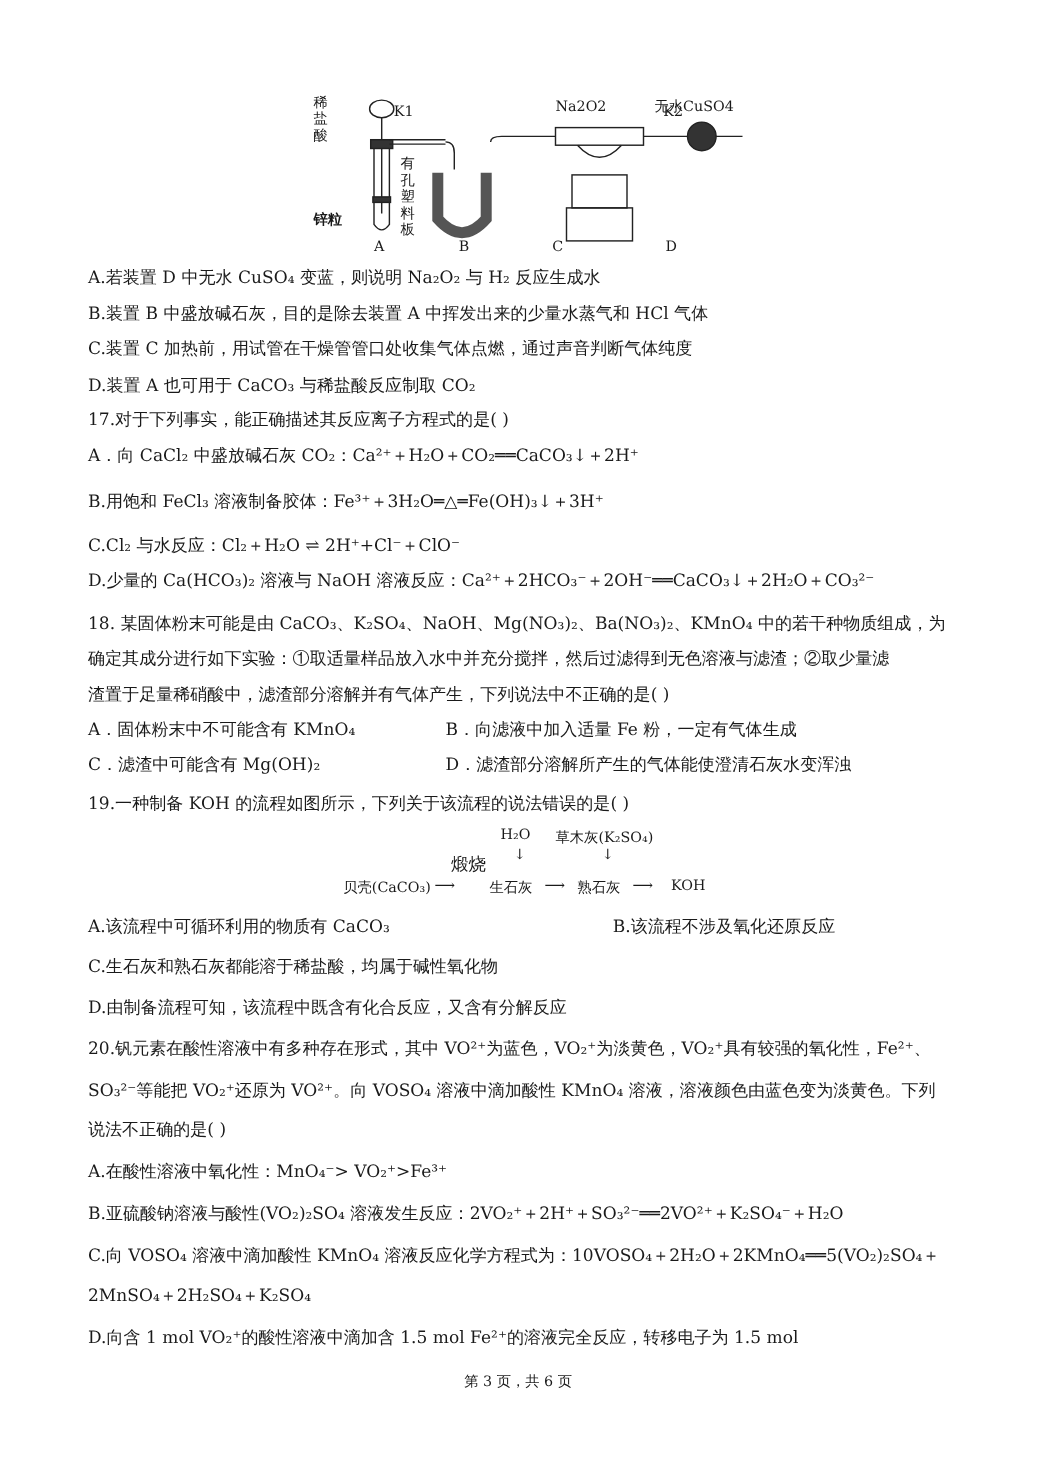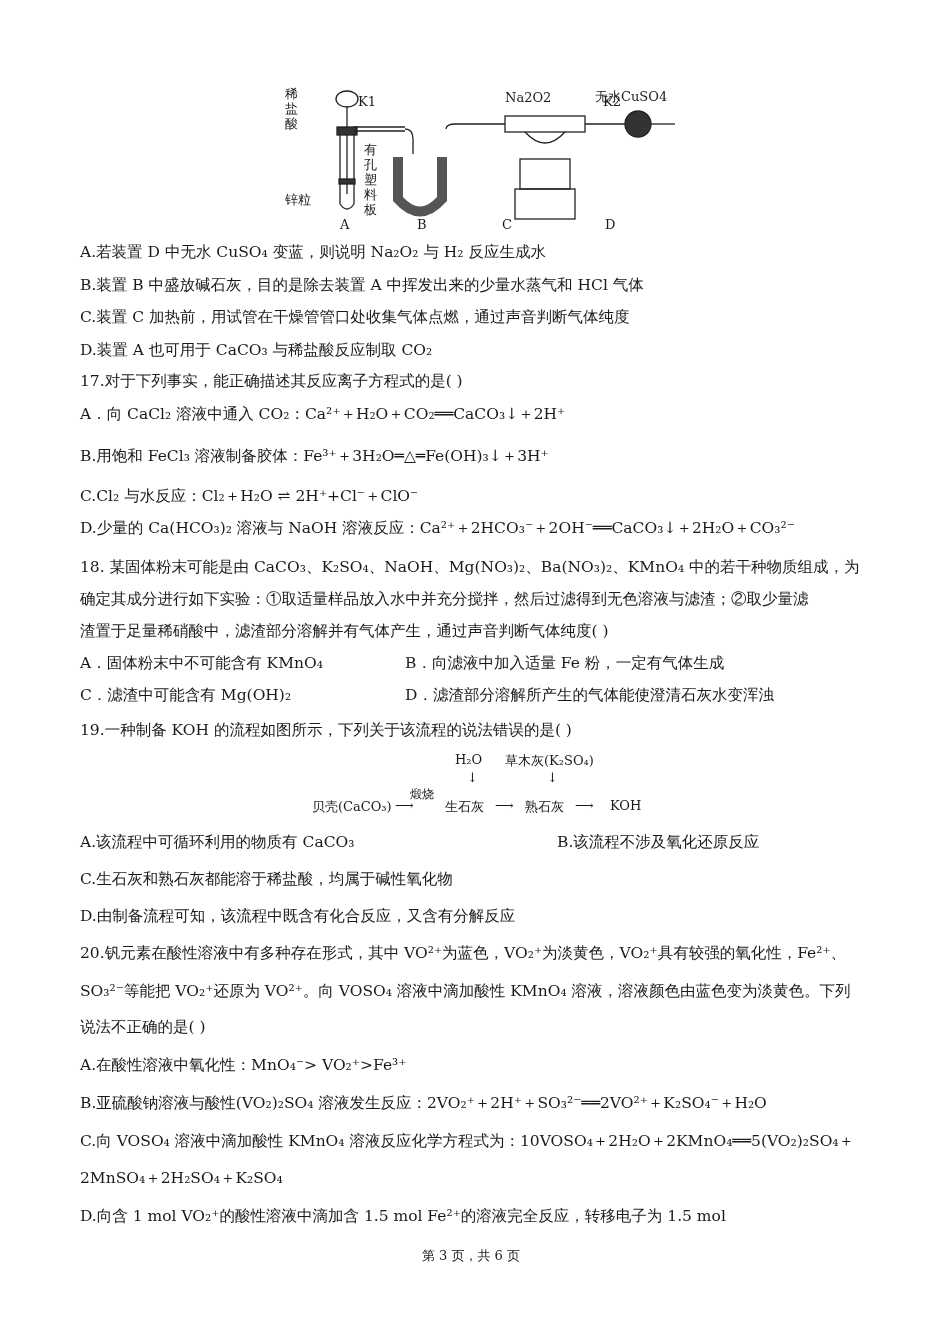--- a/index.html
+++ b/index.html
@@ -35,58 +35,58 @@
       <rect x="240" y="75" width="50" height="30"></rect>
       <rect x="235" y="105" width="60" height="30"></rect>
       <line x1="305" y1="40" x2="345" y2="40"></line>
 
       <circle cx="358" cy="40" r="13" fill="#333"></circle>
       <path d="M371 40 L395 40"></path>
     </g>
   </svg>
   <span class="lbl" style="left:5px;top:2px;width:14px;line-height:15px;">稀盐酸</span>
   <span class="lbl" style="left:78px;top:10px;">K1</span>
-  <span class="lbl" style="left:5px;top:107px;">锌粒</span>
+  <span class="lbl" style="left:5px;top:107px;font-weight:bold;">锌粒</span>
   <span class="lbl" style="left:84px;top:58px;width:14px;line-height:15px;">有孔塑料板</span>
   <span class="lbl" style="left:225px;top:6px;">Na2O2</span>
   <span class="lbl" style="left:283px;top:10px;margin-left:40px;">K2</span>
   <span class="lbl" style="left:315px;top:4px;">无水CuSO4</span>
   <span class="lbl" style="left:60px;top:133px;">A</span>
   <span class="lbl" style="left:137px;top:133px;">B</span>
   <span class="lbl" style="left:222px;top:133px;">C</span>
   <span class="lbl" style="left:325px;top:133px;">D</span>
 </div>
 
 <div class="line" style="top:242px">A.若装置 D 中无水 CuSO₄ 变蓝，则说明 Na₂O₂ 与 H₂ 反应生成水</div>
 <div class="line" style="top:275px">B.装置 B 中盛放碱石灰，目的是除去装置 A 中挥发出来的少量水蒸气和 HCl  气体</div>
 <div class="line" style="top:307px">C.装置 C 加热前，用试管在干燥管管口处收集气体点燃，通过声音判断气体纯度</div>
 <div class="line" style="top:340px">D.装置 A 也可用于 CaCO₃ 与稀盐酸反应制取 CO₂</div>
 
 <div class="line" style="top:371px">17.对于下列事实，能正确描述其反应离子方程式的是(      )</div>
-<div class="line" style="top:404px">A．向 CaCl₂ 溶液中通入 CO₂：Ca²⁺＋H₂O＋CO₂══CaCO₃↓＋2H⁺</div>
+<div class="line" style="top:404px">A．向 CaCl₂ 中盛放碱石灰 CO₂：Ca²⁺＋H₂O＋CO₂══CaCO₃↓＋2H⁺</div>
 <div class="line" style="top:446px">B.用饱和 FeCl₃ 溶液制备胶体：Fe³⁺＋3H₂O═△═Fe(OH)₃↓＋3H⁺</div>
 <div class="line" style="top:486px">C.Cl₂ 与水反应：Cl₂＋H₂O ⇌ 2H⁺+Cl⁻＋ClO⁻</div>
 <div class="line" style="top:518px">D.少量的 Ca(HCO₃)₂ 溶液与 NaOH 溶液反应：Ca²⁺＋2HCO₃⁻＋2OH⁻══CaCO₃↓＋2H₂O＋CO₃²⁻</div>
 
 <div class="line" style="top:557px">18. 某固体粉末可能是由 CaCO₃、K₂SO₄、NaOH、Mg(NO₃)₂、Ba(NO₃)₂、KMnO₄ 中的若干种物质组成，为</div>
 <div class="line" style="top:589px">确定其成分进行如下实验：①取适量样品放入水中并充分搅拌，然后过滤得到无色溶液与滤渣；②取少量滤</div>
-<div class="line" style="top:621px">渣置于足量稀硝酸中，滤渣部分溶解并有气体产生，通过声音判断气体纯度(        )</div>
+<div class="line" style="top:621px">渣置于足量稀硝酸中，滤渣部分溶解并有气体产生，下列说法中不正确的是(        )</div>
 <div class="line" style="top:653px">A．固体粉末中不可能含有 KMnO₄</div>
 <div class="line" style="top:653px;left:405px">B．向滤液中加入适量 Fe 粉，一定有气体生成</div>
 <div class="line" style="top:685px">C．滤渣中可能含有 Mg(OH)₂</div>
 <div class="line" style="top:685px;left:405px">D．滤渣部分溶解所产生的气体能使澄清石灰水变浑浊</div>
 
 <div class="line" style="top:720px">19.一种制备 KOH 的流程如图所示，下列关于该流程的说法错误的是(       )</div>
 
 <div class="flow">
   <span class="lbl" style="left:155px;top:4px;">H₂O</span>
   <span class="lbl" style="left:205px;top:4px;">草木灰(K₂SO₄)</span>
   <span class="lbl" style="left:167px;top:22px;">↓</span>
   <span class="lbl" style="left:247px;top:22px;">↓</span>
-  <span class="lbl" style="left:110px;top:38px;font-size:12px;">煅烧</span>
+  <span class="lbl" style="left:110px;top:28px;font-size:16px;">煅烧</span>
   <span class="lbl" style="left:12px;top:50px;">贝壳(CaCO₃)</span>
   <span class="lbl" style="left:95px;top:50px;">⟶</span>
   <span class="lbl" style="left:145px;top:50px;">生石灰</span>
   <span class="lbl" style="left:195px;top:50px;">⟶</span>
   <span class="lbl" style="left:225px;top:50px;">熟石灰</span>
   <span class="lbl" style="left:275px;top:50px;">⟶</span>
   <span class="lbl" style="left:310px;top:50px;">KOH</span>
 </div>
 
 <div class="line" style="top:832px">A.该流程中可循环利用的物质有 CaCO₃</div>

